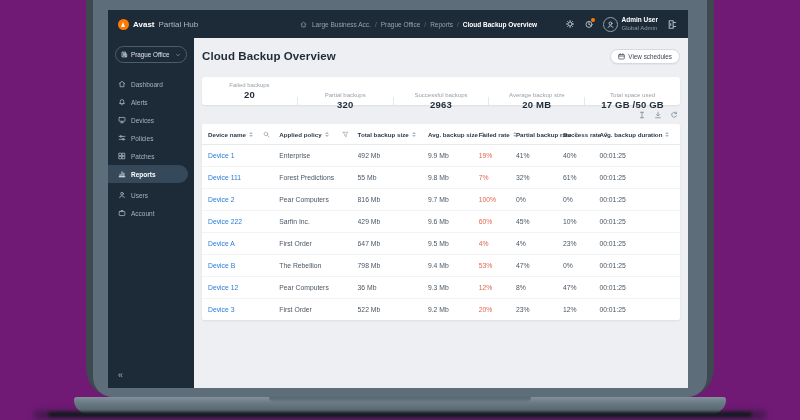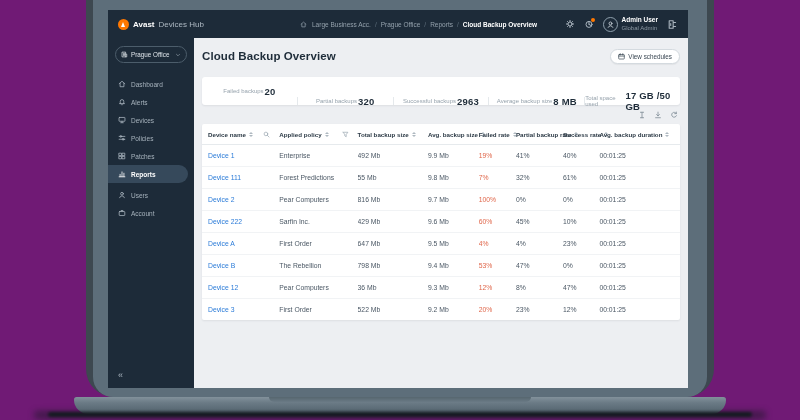--- a/index.html
+++ b/index.html
@@ -53,21 +53,21 @@
   .collapse{position:absolute;bottom:8px;left:10px;color:#a7b3bd;font-size:9px;line-height:1;}
 
   
   .main{flex:1;min-width:0;padding:10px 8px 0;display:flex;flex-direction:column;}
   .main-head{display:flex;align-items:center;justify-content:space-between;height:16px;margin-bottom:13px;}
   .page-title{font-size:11.5px;font-weight:bold;color:#1e2c39;letter-spacing:.1px;}
   .btn{display:flex;align-items:center;gap:3px;background:#fff;border:1px solid #d4dadf;border-radius:8px;height:13px;
        padding:0 7px;font-size:6.3px;color:#3a4753;box-shadow:0 1px 1px rgba(0,0,0,.05);}
 
   .stats{background:#fff;border-radius:3px;height:28px;display:flex;box-shadow:0 1px 2px rgba(26,38,50,.08);flex:none;}
-  .stat{flex:1;display:flex;flex-direction:row;align-items:center;justify-content:center;gap:1px;}
+  .stat{flex:1;display:flex;flex-direction:column;align-items:center;justify-content:center;gap:1px;}
   .stat+.stat{border-left:1px solid #e5e9ec;margin-top:20px;}
   .stat-label{font-size:6px;color:#97a3ad;}
   .stat-value{font-size:9.5px;font-weight:bold;color:#1e2c39;letter-spacing:.2px;}
 
   .toolbar{display:flex;justify-content:flex-end;align-items:center;gap:8px;height:16px;margin:2px 2px 1px 0;color:#7e8b96;}
 
   .table{background:#fff;border-radius:2px;box-shadow:0 1px 2px rgba(26,38,50,.08);flex:none;}
   .thead{display:flex;align-items:center;height:20px;border-bottom:1px solid #e6eaed;padding:0 6px;}
   .th{display:flex;align-items:center;font-size:6.2px;font-weight:bold;color:#2b3945;white-space:nowrap;}
   .tr{display:flex;align-items:center;height:21px;padding:0 6px;border-bottom:1px solid #f1f3f5;font-size:6.8px;color:#4a5764;}
@@ -97,21 +97,21 @@
     <div class="base-notch"></div>
   </div>
   <div class="base-shadow"></div>
 
   <div class="screen">
 
     <div class="topbar">
       <div class="brand">
         <span class="logo"></span>
         <span class="brand-bold">Avast</span>
-        <span class="brand-rest">Devices Hub</span>
+        <span class="brand-rest">Partial Hub</span>
       </div>
       <div class="crumbs">
         <svg class="ic" width="7" height="7" viewBox="0 0 10 10">
           <path d="M1.5 4.6 L5 1.6 L8.5 4.6 M2.6 4.2 V8.4 H7.4 V4.2"></path>
         </svg>
         <span class="crumb">Large Business Acc.</span>
         <span class="sep">/</span>
         <span class="crumb">Prague Office</span>
         <span class="sep">/</span>
         <span class="crumb">Reports</span>
@@ -245,21 +245,21 @@
           <div class="stat">
             <div class="stat-label">Partial backups</div>
             <div class="stat-value">320</div>
           </div>
           <div class="stat">
             <div class="stat-label">Successful backups</div>
             <div class="stat-value">2963</div>
           </div>
           <div class="stat">
             <div class="stat-label">Average backup size</div>
-            <div class="stat-value">8 MB</div>
+            <div class="stat-value">20 MB</div>
           </div>
           <div class="stat">
             <div class="stat-label">Total space used</div>
             <div class="stat-value">17 GB /50 GB</div>
           </div>
         </div>
 
         <div class="toolbar">
           <svg class="ic" width="8" height="8" viewBox="0 0 10 10">
             <path d="M3 1.6 H7 M5 1.6 V8.4 M3 8.4 H7"></path>

